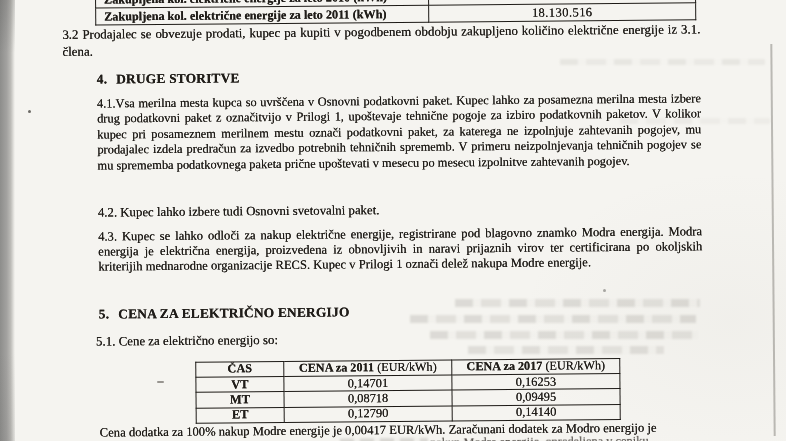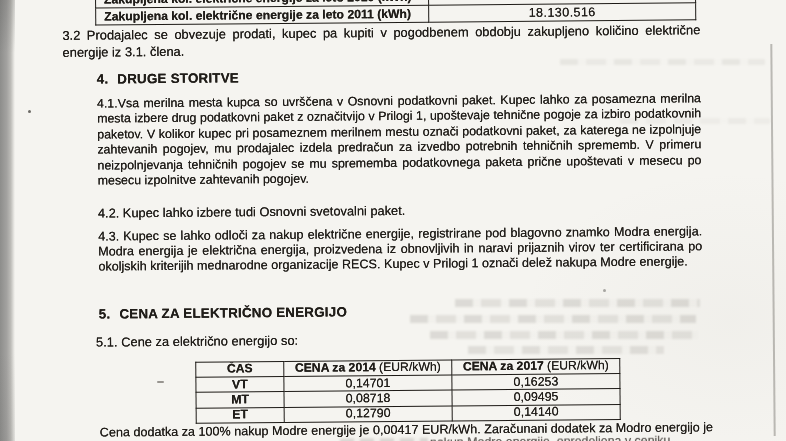--- a/index.html
+++ b/index.html
@@ -1,20 +1,20 @@
 <!DOCTYPE html>
 <html><head>
 <meta charset="utf-8">
 <style>
   html,body{margin:0;padding:0;}
   body{width:786px;height:441px;overflow:hidden;background:#e9e8e4;}
   .scan{
     position:relative;width:786px;height:441px;overflow:hidden;
     background:#f5f4f0;
-    font-family:Liberation Sans, sans-serif;
+    font-family:Liberation Serif, serif;
     color:#201d19;
   }
   
   .left-band{
     position:absolute;left:0;top:0;width:15px;height:100%;
     background:linear-gradient(to right,#8d8d8b 0%,#a3a2a0 45%,#bdbcb8 72%,#e2e1dd 90%,#f5f4f0 100%);
   }
   .left-band-shade{
     position:absolute;left:0;top:0;width:15px;height:100%;
     background:linear-gradient(to bottom,rgba(60,60,58,.18),rgba(60,60,58,0) 12%,rgba(60,60,58,0) 80%,rgba(90,90,88,.12));
@@ -122,21 +122,21 @@
     <div class="h h5">
       <span class="h-num">5.</span><span>CENA ZA ELEKTRIČNO ENERGIJO</span>
     </div>
 
     <div class="p p51">5.1. Cene za električno energijo so:</div>
 
     <table class="t-price">
       <tbody>
           <tr>
         <th class="c-time">ČAS</th>
-        <th class="c-2010"><span>CENA za 2014</span><span class="unit"> (EUR/kWh)</span></th>
+        <th class="c-2010"><span>CENA za 2011</span><span class="unit"> (EUR/kWh)</span></th>
         <th class="c-2011"><span>CENA za 2017</span><span class="unit"> (EUR/kWh)</span></th>
       </tr>
       <tr>
         <td class="time">VT</td>
         <td>0,14701</td>
         <td>0,16253</td>
       </tr>
       <tr>
         <td class="time">MT</td>
         <td>0,08718</td>

